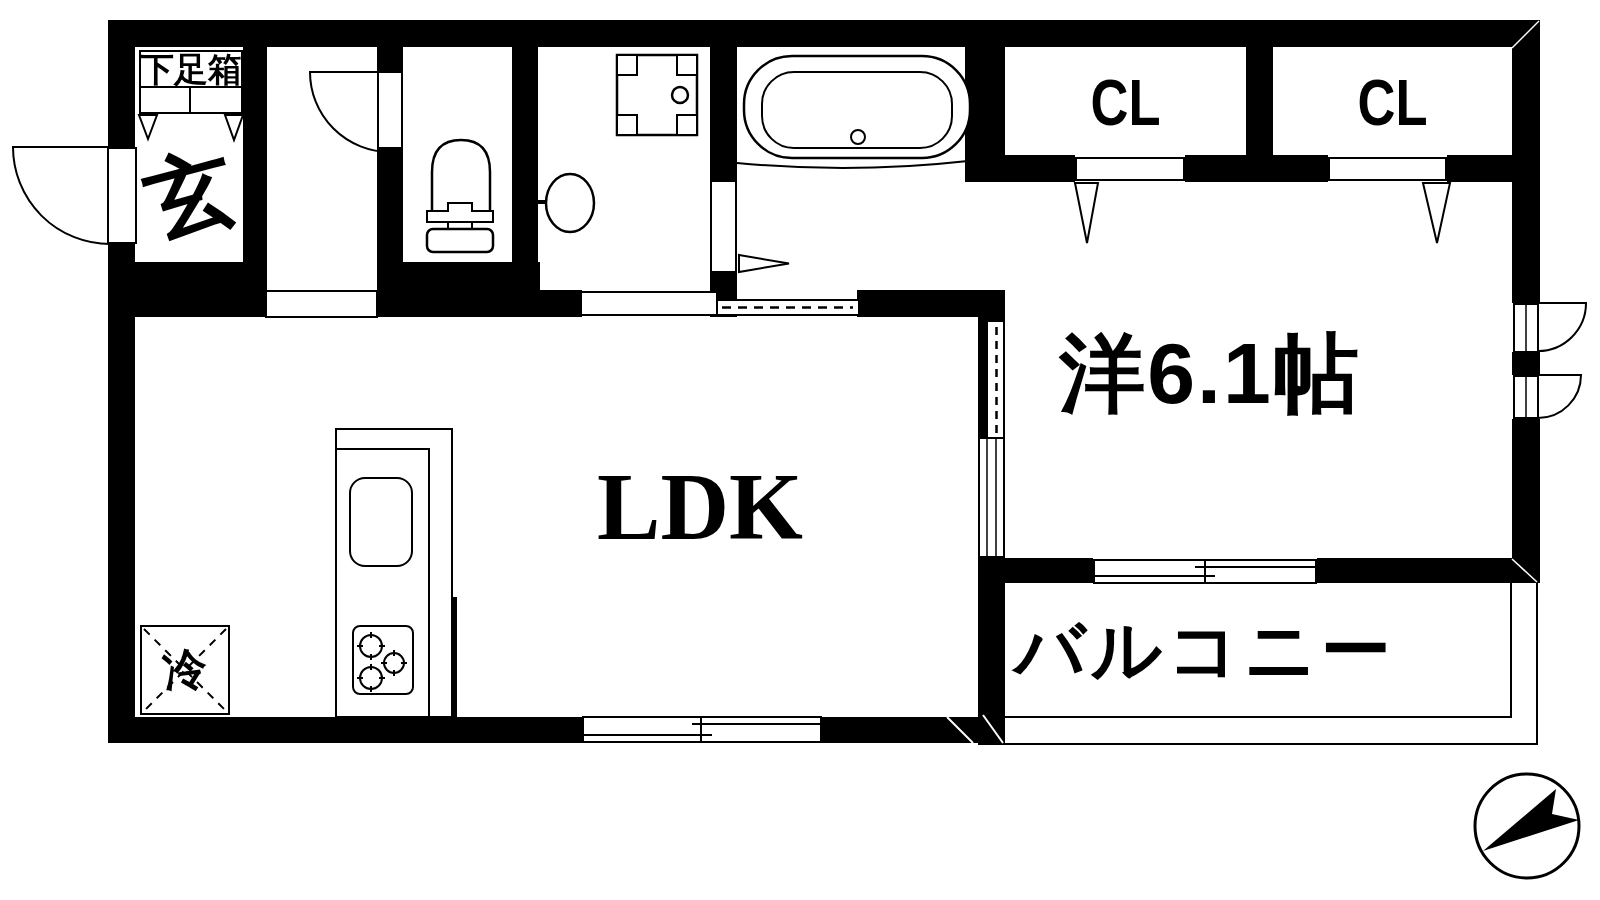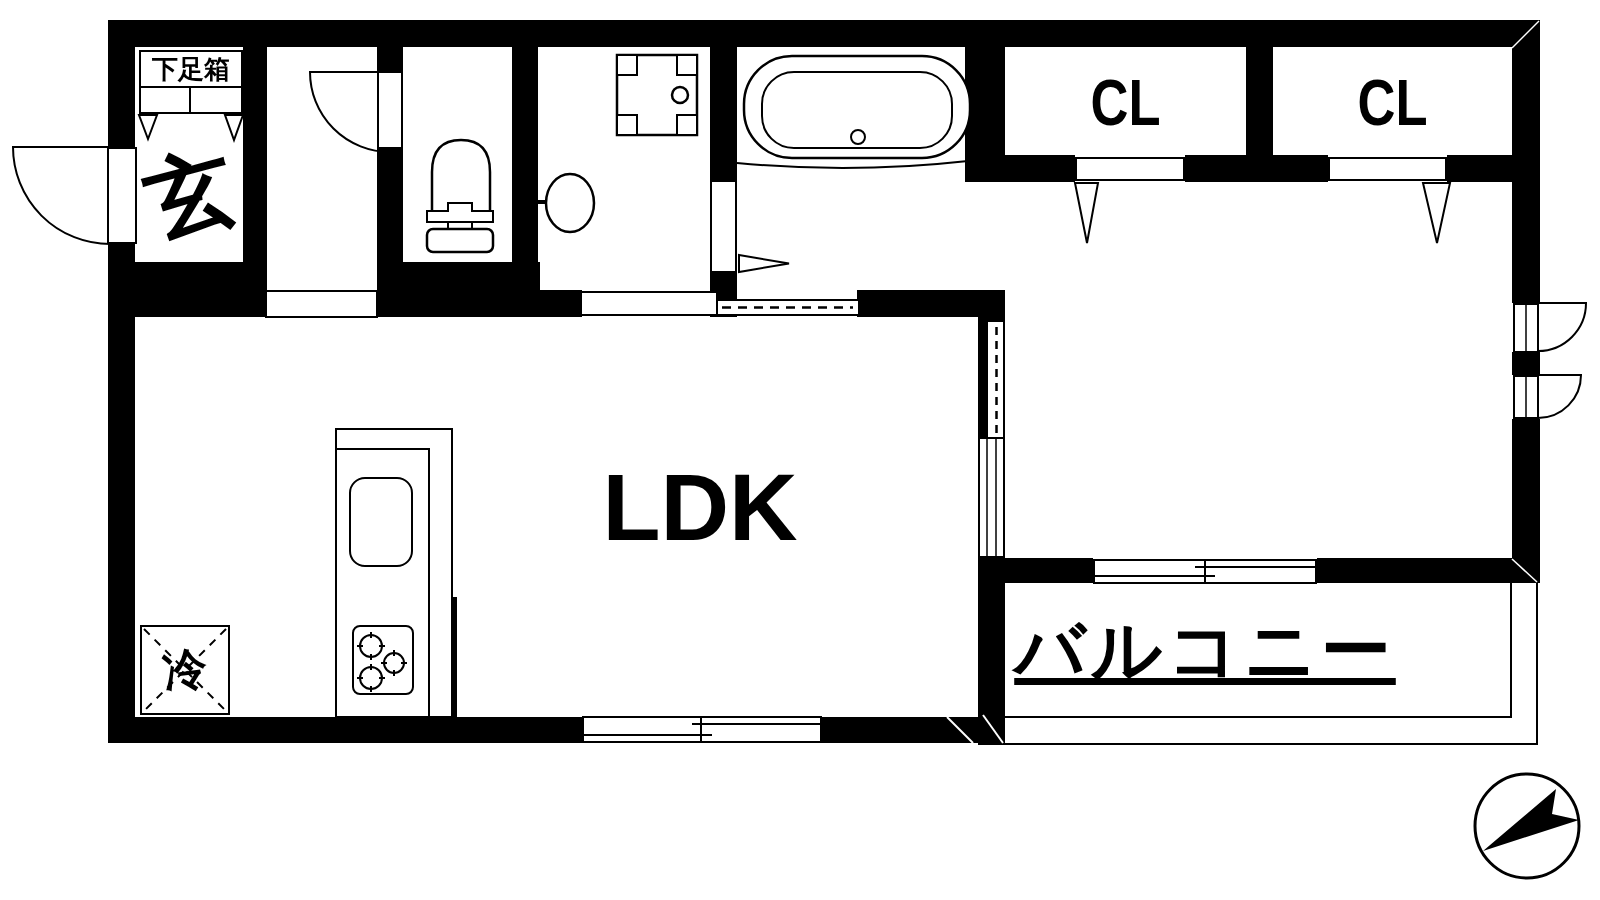--- a/index.html
+++ b/index.html
@@ -68,42 +68,43 @@
   <div class="ln" style="left:1195px;top:566px;width:120px;height:2px"></div>
 
   <div class="open" style="left:582px;top:716px;width:240px;height:27px"></div>
   <div class="ln" style="left:700px;top:716px;width:2px;height:27px"></div>
   <div class="ln" style="left:584px;top:734px;width:128px;height:2px"></div>
   <div class="ln" style="left:692px;top:723px;width:128px;height:2px"></div>
 
   <div class="box" style="left:139px;top:50px;width:104px;height:64px"></div>
   <div class="ln" style="left:139px;top:86px;width:104px;height:2px"></div>
   <div class="ln" style="left:189px;top:86px;width:2px;height:28px"></div>
-  <div class="lab" style="left:141px;top:52px;width:100px;height:34px;font-size:26px;">下足箱</div>
+  <div class="lab" style="left:141px;top:52px;width:100px;height:34px;font-size:34px;">下足箱</div>
 
   <div class="box" style="left:335px;top:428px;width:118px;height:290px"></div>
   <div class="ln" style="left:335px;top:448px;width:95px;height:2px"></div>
   <div class="ln" style="left:428px;top:448px;width:2px;height:270px"></div>
   <div class="box" style="left:349px;top:477px;width:64px;height:90px;border-radius:16px"></div>
   <div class="box" style="left:352px;top:625px;width:62px;height:70px;border-radius:8px"></div>
   <div class="box" style="left:140px;top:625px;width:90px;height:90px"></div>
   <div class="lab" style="left:140px;top:625px;width:90px;height:90px;font-size:44px;transform:rotate(-8deg);">冷</div>
 
   <div class="ln" style="left:1536px;top:583px;width:2px;height:162px"></div>
   <div class="ln" style="left:978px;top:743px;width:560px;height:2px"></div>
   <div class="ln" style="left:1510px;top:583px;width:2px;height:135px"></div>
   <div class="ln" style="left:1005px;top:716px;width:507px;height:2px"></div>
 
   <div class="lab" style="left:133px;top:140px;width:115px;height:110px;font-size:88px;transform:rotate(-15deg);">玄</div>
   <div class="lab" style="left:1005px;top:58px;width:241px;height:90px;font-size:64px;transform:scaleX(0.82);">CL</div>
   <div class="lab" style="left:1273px;top:58px;width:239px;height:90px;font-size:64px;transform:scaleX(0.82);">CL</div>
-  <div class="lab" style="left:460px;top:372px;width:480px;height:270px;font-size:95px;flex-direction:column;">
+  <div class="lab" style="left:990px;top:315px;width:440px;height:115px;font-size:86px;letter-spacing:2px;">洋6.1帖</div>
+  <div class="lab" style="left:460px;top:372px;width:480px;height:270px;font-size:95px;flex-direction:column;font-family:Liberation Serif, serif;">
     <span style="display:block;">LDK</span>
   </div>
-  <div class="lab" style="left:950px;top:600px;width:510px;height:100px;font-size:70px;letter-spacing:5px;text-decoration:underline;">バルコニー</div>
+  <div class="lab" style="left:950px;top:600px;width:510px;height:100px;font-size:70px;letter-spacing:5px;">バルコニー</div>
 
   <svg class="overlay" width="1600" height="900" viewBox="0 0 1600 900">
 
     <g>
       <path d="M 110 147 H 13 A 97 97 0 0 0 110 244" fill="none" stroke="#000" stroke-width="2"></path>
     </g>
 
     <g>
       <path d="M 390 72 H 310 A 80 80 0 0 0 390 152" fill="none" stroke="#000" stroke-width="2"></path>
     </g>

